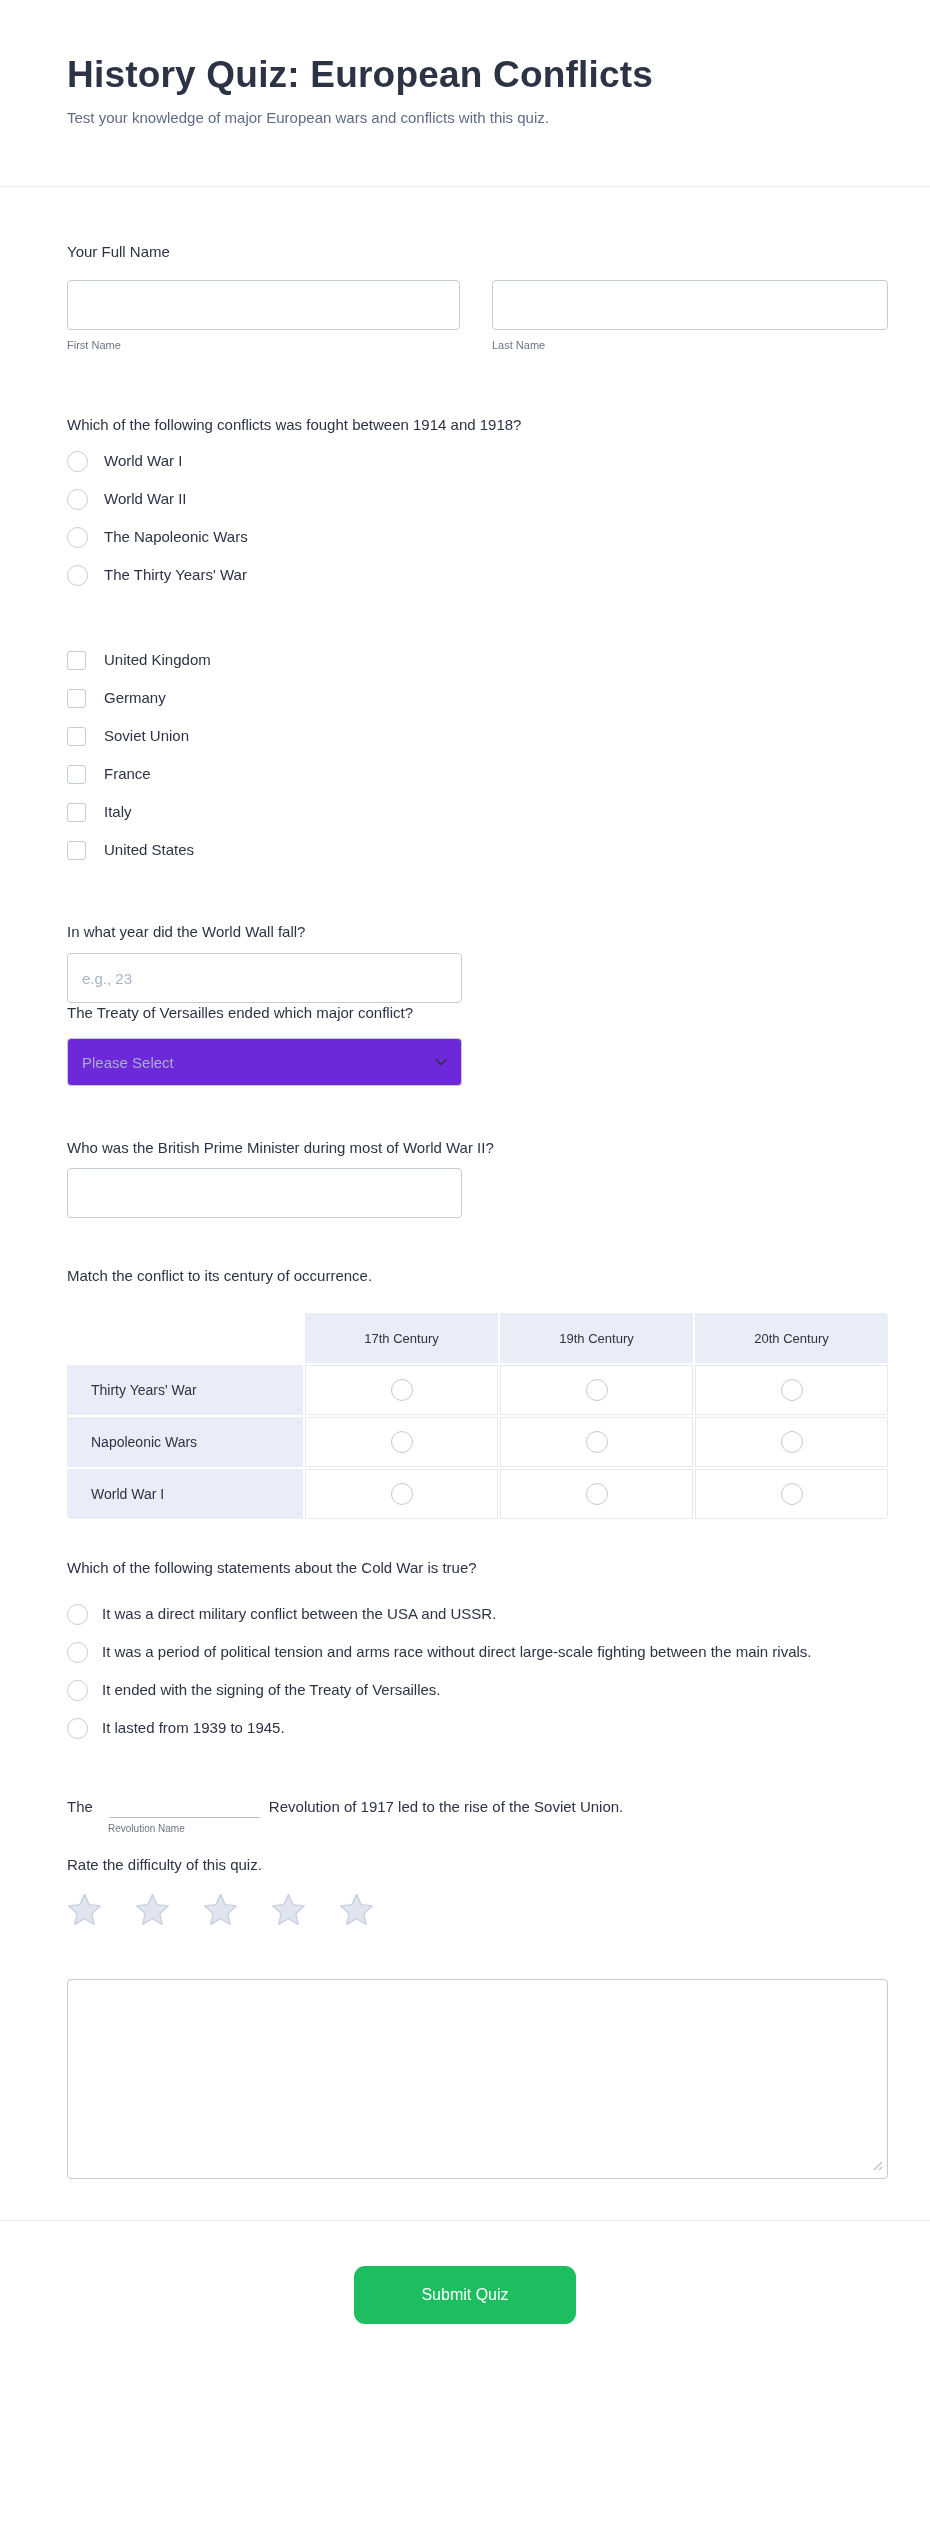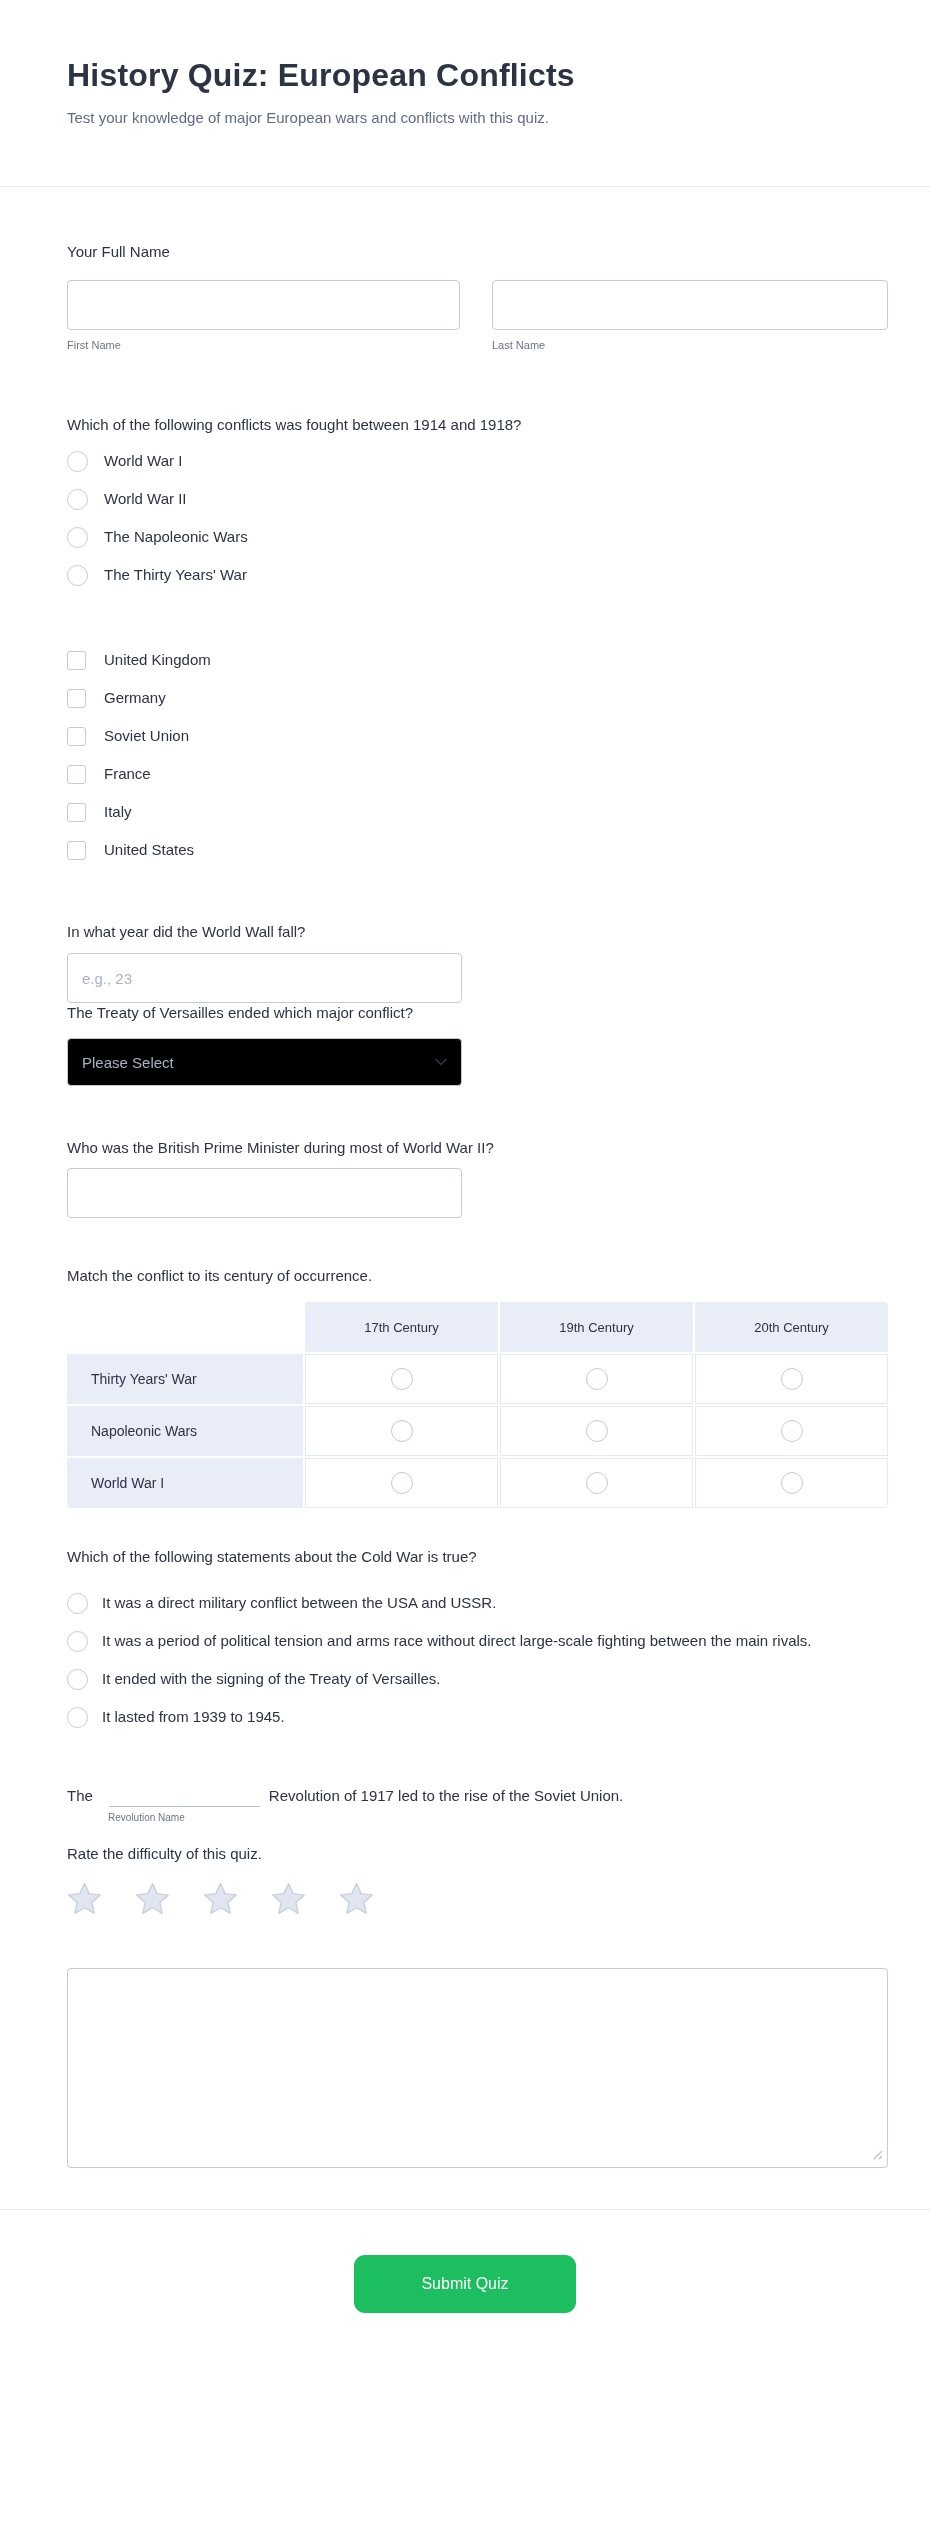--- a/index.html
+++ b/index.html
@@ -1,21 +1,21 @@
 <!DOCTYPE html>
 <html><head>
 <meta charset="utf-8">
 <style>
   * { box-sizing: border-box; margin: 0; padding: 0; }
   html,body { width: 930px; background:#ffffff; font-family:"Liberation Sans","DejaVu Sans",sans-serif; color:#2c3345; }
   .page { width:930px; min-height:2525px; background:#fff; }
 
   
   .form-header { padding:58px 42px 0 67px; }
-  .form-title { font-size:32px; font-weight:700; line-height:34px; color:#2c3345; letter-spacing:.2px; }
+  .form-title { font-size:37px; font-weight:700; line-height:34px; color:#2c3345; letter-spacing:.2px; }
   .form-subtitle { margin-top:15px; font-size:15px; line-height:22px; color:#5e6c84; }
   .header-rule { margin-top:57px; border-bottom:1px solid #e6e9f0; }
 
   .form-body { padding:0 42px 0 67px; }
 
   .q-label { font-size:15px; font-weight:500; line-height:20px; color:#2c3345; }
   .sublabel { font-size:11px; line-height:13px; color:#6b7588; }
 
   
   .sec-name { margin-top:55px; }
@@ -36,28 +36,28 @@
   .opt-label { font-size:15px; line-height:22px; color:#2c3345; }
 
   .opt-row.align-top { align-items:flex-start; }
   .opt-row.align-top .radio { margin-top:1px; }
 
   
   .sec-year { margin-top:61px; }
   .sec-year .text-input { margin-top:11px; width:395px; }
   .sec-select { }
   .select-wrap { position:relative; width:395px; margin-top:15px; }
-  .select-box { width:100%; height:48px; border:1px solid #c3cad8; border-radius:4px; background:#000000; font-size:15px; color:#a9b2c4; padding:0 14px; appearance:none; -webkit-appearance:none; outline:none; }
+  .select-box { width:100%; height:48px; border:1px solid #c3cad8; border-radius:4px; background:#6d28d9; font-size:15px; color:#a9b2c4; padding:0 14px; appearance:none; -webkit-appearance:none; outline:none; }
   .chevron { position:absolute; right:14px; top:17px; pointer-events:none; }
   .sec-pm { margin-top:52px; }
   .sec-pm .text-input { margin-top:10px; width:395px; }
 
   
   .sec-matrix { margin-top:48px; }
-  .matrix { margin-top:16px; display:grid; grid-template-columns:236px 193px 193px 193px; gap:2px; width:821px; border-radius:4px; overflow:hidden; }
+  .matrix { margin-top:27px; display:grid; grid-template-columns:236px 193px 193px 193px; gap:2px; width:821px; border-radius:4px; overflow:hidden; }
   .m-cell { display:flex; align-items:center; justify-content:center; }
   .m-corner { background:transparent; }
   .m-colhead { background:#e9edf7; height:50px; font-size:13px; color:#2c3345; }
   .m-rowhead { background:#e9edf7; height:50px; justify-content:flex-start; padding-left:24px; font-size:14px; color:#2c3345; }
   .m-data { background:#fff; height:50px; border:1px solid #e4e8f2; }
   .m-radio { width:22px; height:22px; border:1px solid #c3cad8; border-radius:50%; background:#fff; }
 
   
   .sec-coldwar { margin-top:39px; }
   .sec-coldwar .opt-list { margin-top:25px; }

